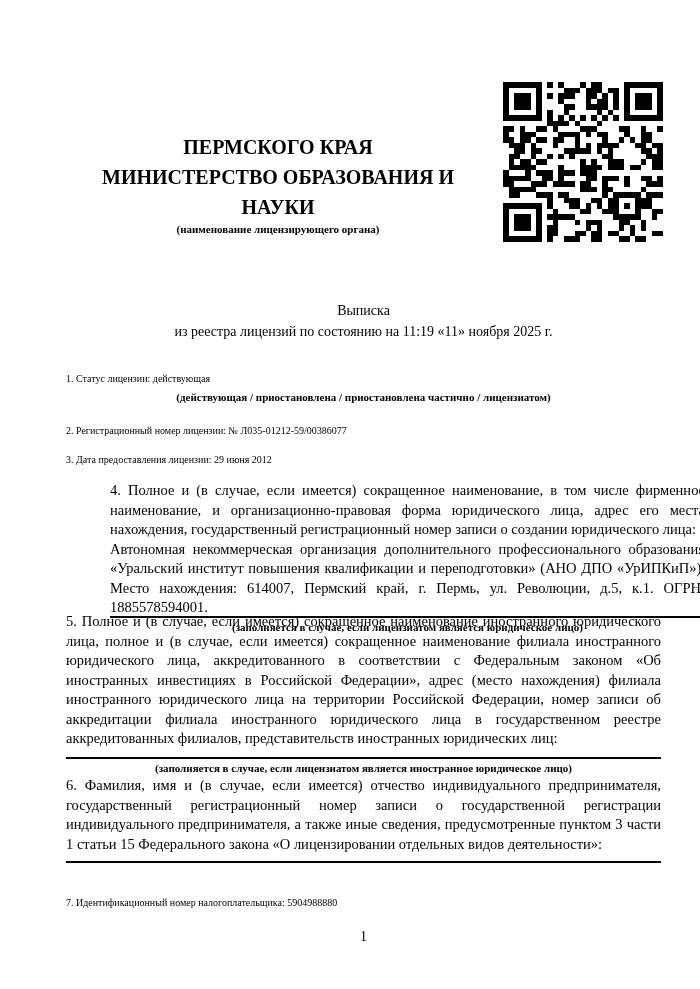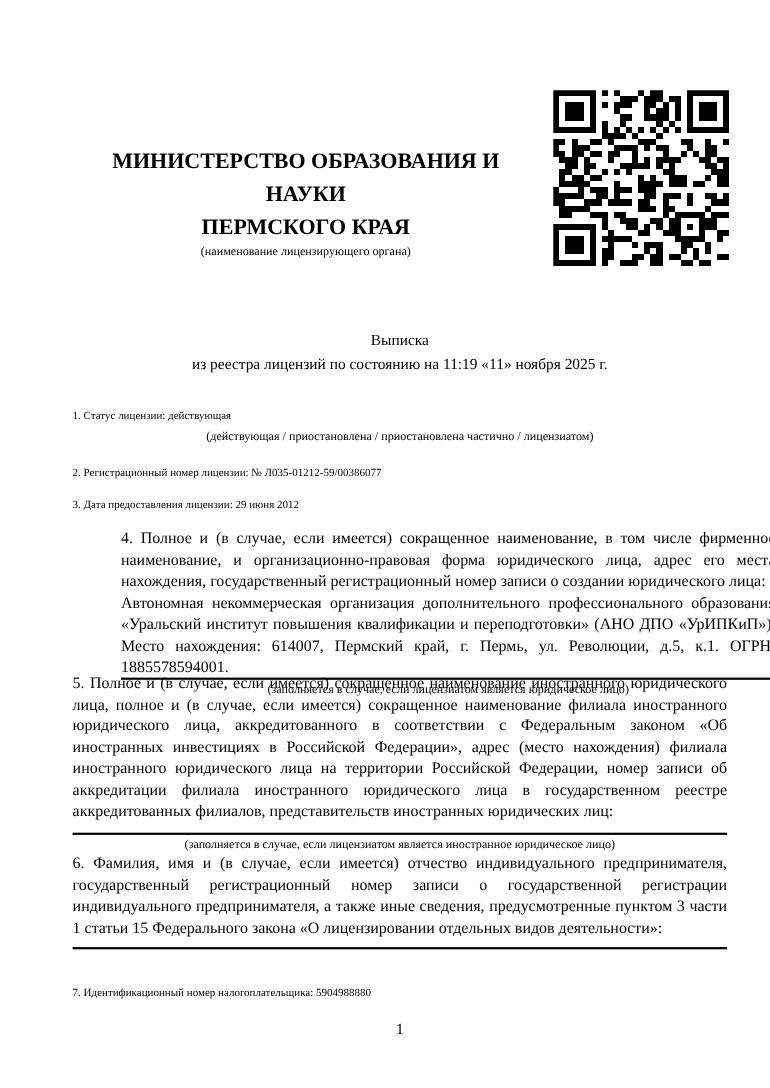--- a/index.html
+++ b/index.html
@@ -34,20 +34,21 @@
   .line{
     font-size:10px;line-height:19.5px;white-space:pre-wrap;
   }
   .para{
     font-size:14.5px;line-height:19.5px;
     text-align:justify;text-justify:inter-word;
   }
   .caption{
     font-size:11px;line-height:12.5px;
     text-align:center;
+    font-weight:bold;
   }
   .cap-gap{margin-top:2px;}
   .rule{
     border:none;border-top:2px solid #000000;
     margin:0;height:0;
   }
   .item1{top:369px;}
   .item2{top:421px;}
   .item3{top:450px;}
   .item4{top:481px;margin-left:44px;}
@@ -477,22 +478,22 @@
         <rect x="17" y="28" width="1" height="1"></rect>
         <rect x="21" y="28" width="1" height="1"></rect>
         <rect x="22" y="28" width="1" height="1"></rect>
         <rect x="24" y="28" width="1" height="1"></rect>
         <rect x="25" y="28" width="1" height="1"></rect>
       </g>
     </svg>
 
   <div class="header">
     <div class="org-name">
+      <div>ПЕРМСКОГО КРАЯ</div>
       <div>МИНИСТЕРСТВО ОБРАЗОВАНИЯ И НАУКИ</div>
-      <div>ПЕРМСКОГО КРАЯ</div>
     </div>
     <div class="caption">(наименование лицензирующего органа)</div>
   </div>
 
   <div class="sec doc-title">
     <div>Выписка</div>
     <div>из реестра лицензий по состоянию на 11:19 «11» ноября 2025 г.</div>
   </div>
 
   <div class="sec item1">

